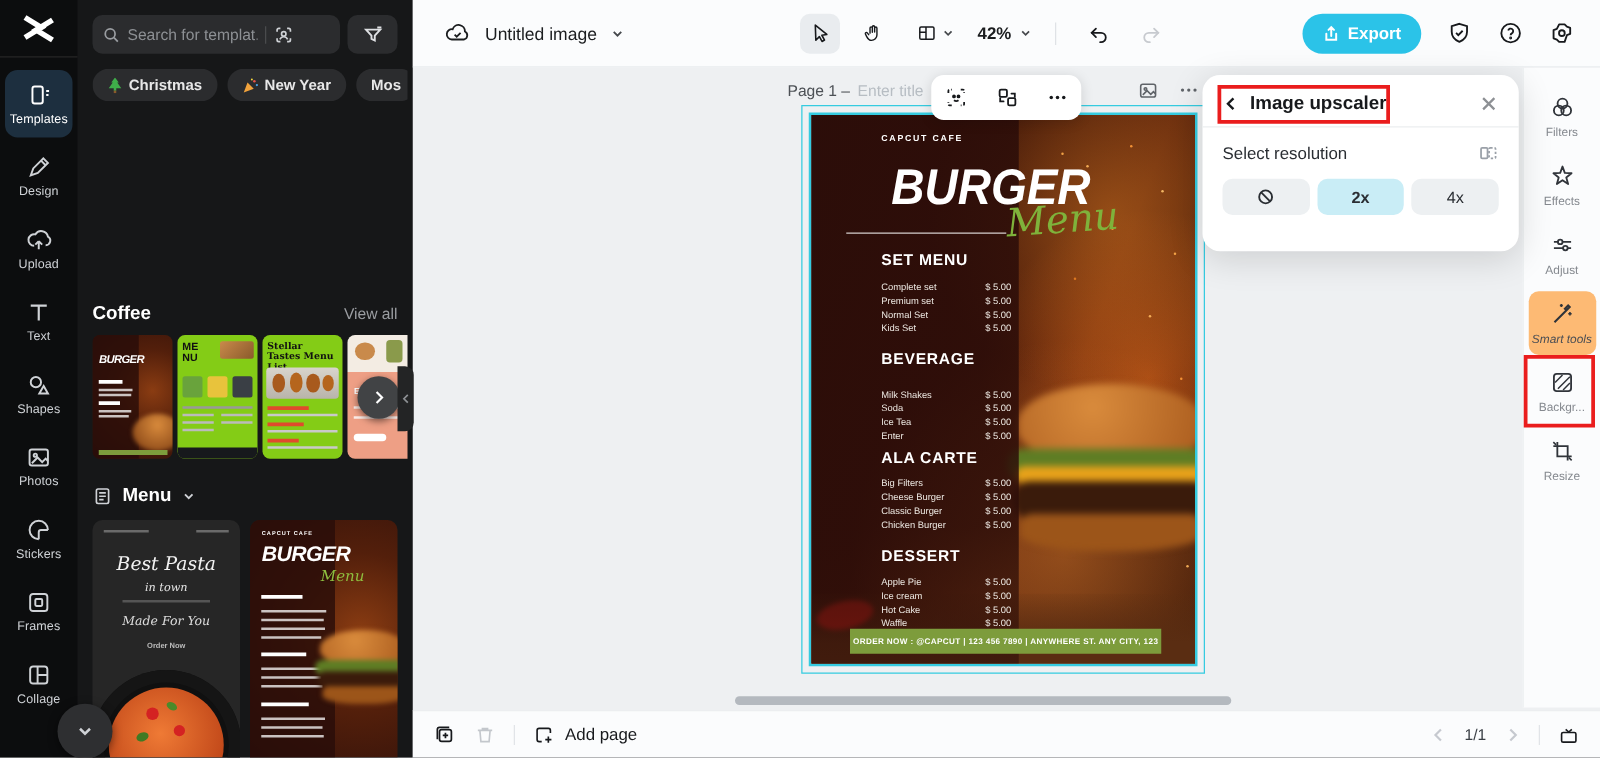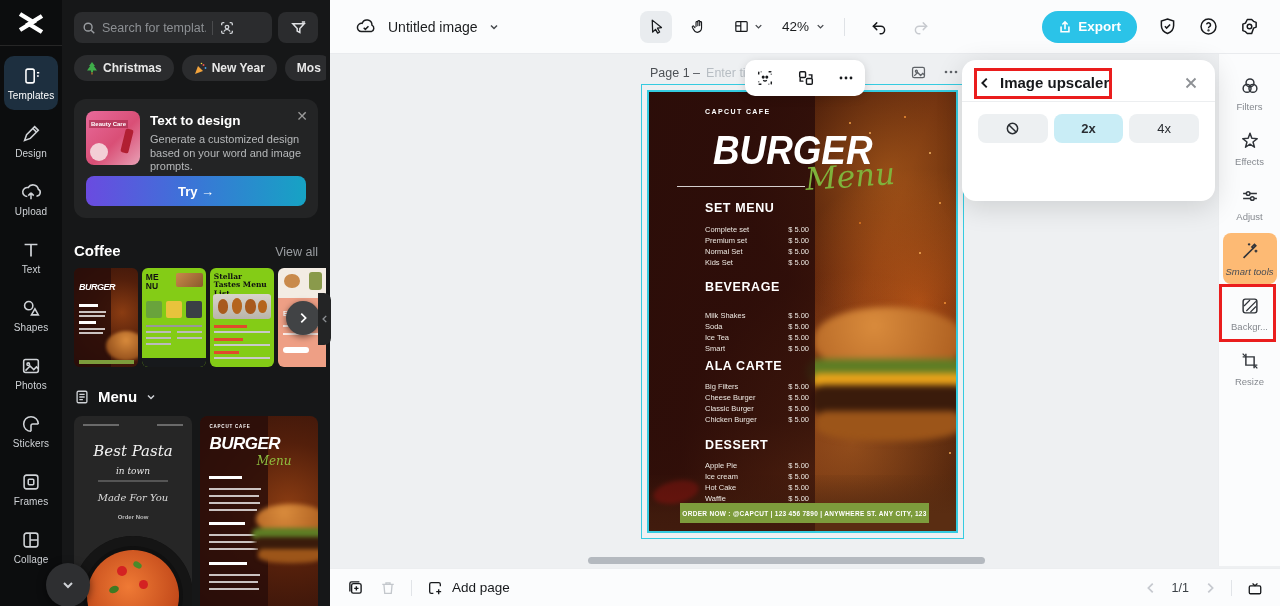--- a/index.html
+++ b/index.html
@@ -57,30 +57,30 @@
   .mhead { position:absolute; left:8%; height:3px; background:#fff; }
   .mini-white { background:#84cc16; }
   .mini-stellar .st { position:absolute; left:6%; top:5%; width:88%; color:#111; font-family:"DejaVu Serif",serif; font-weight:bold; font-size:7.5px; line-height:8.5px; }
   .mini-exq { background:linear-gradient(180deg,#f3ece3 0 30%, #ee9f85 30% 100%); }
 
   
   .main { position:absolute; left:330px; top:0; width:950px; height:606px; background:#eef0f2; }
   .topbar { position:absolute; left:0; top:0; width:950px; height:54px; background:#fbfcfd; border-bottom:1px solid #e9ebee; display:flex; align-items:center; z-index:10; }
   .tb-left { display:flex; align-items:center; gap:10px; padding-left:24px; width:310px; }
   .doc-title { font-size:14px; color:#1b1d1f; }
-  .tb-center { display:flex; align-items:center; gap:10px; }
+  .tb-center { display:flex; align-items:center; gap:10px;font-weight:bold; }
   .tool-btn { width:32px; height:32px; border-radius:8px; display:flex; align-items:center; justify-content:center; cursor:pointer; background:transparent; border:none; }
   .tool-btn.sel { background:#e9ecef; }
   .zoom-ctl { display:flex; align-items:center; gap:6px; font-size:13.5px; color:#1b1d1f; cursor:pointer; }
   .vdiv { width:1px; height:18px; background:#dfe2e6; margin:0 8px; }
   .tb-right { margin-left:auto; display:flex; align-items:center; gap:20px; padding-right:20px; }
   .export-btn { height:32px; padding:0 16px; border:none; border-radius:16px; background:#2bc3e8; color:#fff; font-size:13.5px; font-weight:bold; display:flex; align-items:center; gap:6px; cursor:pointer; font-family:"Liberation Sans",sans-serif; }
   .hicon { cursor:pointer; }
 
-  .page-head { position:absolute; left:320px; top:66px; display:flex; align-items:center; gap:6px; z-index:3; }
+  .page-head { position:absolute; left:300px; top:66px; display:flex; align-items:center; gap:6px; z-index:3; }
   .page-label { font-size:12.5px; color:#4d5156; }
   .title-input { border:none; background:transparent; outline:none; font-size:12.5px; color:#333; width:86px; font-family:"Liberation Sans",sans-serif; }
   .title-input::placeholder { color:#b7bdc3; }
   .float-bar { position:absolute; left:415px; top:60px; width:120px; height:36px; background:#fff; border-radius:10px; box-shadow:0 2px 10px rgba(0,0,0,.14); display:flex; align-items:center; justify-content:space-around; z-index:6; }
   .float-bar .fb { cursor:pointer; display:flex; }
   .canvas-icons { position:absolute; left:580px; top:64px; display:flex; gap:16px; z-index:3; }
 
   
   .sel-outline { position:absolute; left:311px; top:84px; width:323px; height:455px; border:1.5px solid #35cbe0; z-index:2; }
   .poster { position:absolute; left:317px; top:90px; width:311px; height:443px; border:2px solid #35cbe0; overflow:hidden; z-index:3;
@@ -265,31 +265,20 @@
           <circle cx="11.5" cy="6" r=".9" fill="#4aa3e8"></circle>
           <circle cx="7.5" cy="1.5" r=".8" fill="#f2d43c"></circle>
         </svg>
       <span>New Year</span>
     </div>
     <div class="chip">
       <span>Mos</span>
     </div>
   </div>
 
-  <div class="promo">
-    <div class="promo-thumb">
-      <span class="bt">Beauty Care</span>
-      <div class="lip"></div>
-      <div class="cream"></div>
-    </div>
-    <div class="promo-title">Text to design</div>
-    <div class="promo-x">✕</div>
-    <div class="promo-desc">Generate a customized design based on your word and image prompts.</div>
-    <button class="try-btn">Try →</button>
-  </div>
 
   <div class="recents-head">
     <span class="recents-title">Coffee</span>
     <span class="view-all">View all</span>
   </div>
 
   <div class="thumb-row">
 
     <div class="thumb mini-burger">
       <div class="col"></div>
@@ -579,21 +568,21 @@
         </div>
       <div class="p-item">
           <span>Soda</span>
           <span>$ 5.00</span>
         </div>
       <div class="p-item">
           <span>Ice Tea</span>
           <span>$ 5.00</span>
         </div>
       <div class="p-item">
-          <span>Smart</span>
+          <span>Enter</span>
           <span>$ 5.00</span>
         </div>
     </div>
 
     <div class="p-sec-title" style="top:267px;">ALA CARTE</div>
     <div class="p-items" style="top:291px;">
       <div class="p-item">
           <span>Big Filters</span>
           <span>$ 5.00</span>
         </div>
@@ -642,20 +631,27 @@
     <div class="upanel-head">
       <svg width="14" height="14" viewBox="0 0 16 16" fill="none" stroke="#17191c" stroke-width="2.2">
           <path d="M10 3L5 8l5 5"></path>
         </svg>
       <span class="upanel-title">Image upscaler</span>
       <svg class="upanel-x" width="16" height="16" viewBox="0 0 16 16" fill="none" stroke="#8d9094" stroke-width="1.8">
           <path d="M3.5 3.5l9 9M12.5 3.5l-9 9"></path>
         </svg>
     </div>
     <div class="upanel-div"></div>
+    <div class="upanel-row">
+      <span class="upanel-label">Select resolution</span>
+      <svg class="upanel-cmp" width="17" height="17" viewBox="0 0 18 18" fill="none" stroke="#9aa0a8" stroke-width="1.5">
+          <rect x="3" y="4.5" width="5.5" height="9" rx="1"></rect>
+          <rect x="9.8" y="4.5" width="5.5" height="9" rx="1" stroke-dasharray="2 1.6"></rect>
+        </svg>
+    </div>
     <div class="res-row">
       <button class="res-btn">
         <svg width="15" height="15" viewBox="0 0 16 16" fill="none" stroke="#2a2e33" stroke-width="1.6">
             <circle cx="8" cy="8" r="5.5"></circle>
             <path d="M4.2 4.2l7.6 7.6"></path>
           </svg>
       </button>
       <button class="res-btn sel">2x</button>
       <button class="res-btn">4x</button>
     </div>

